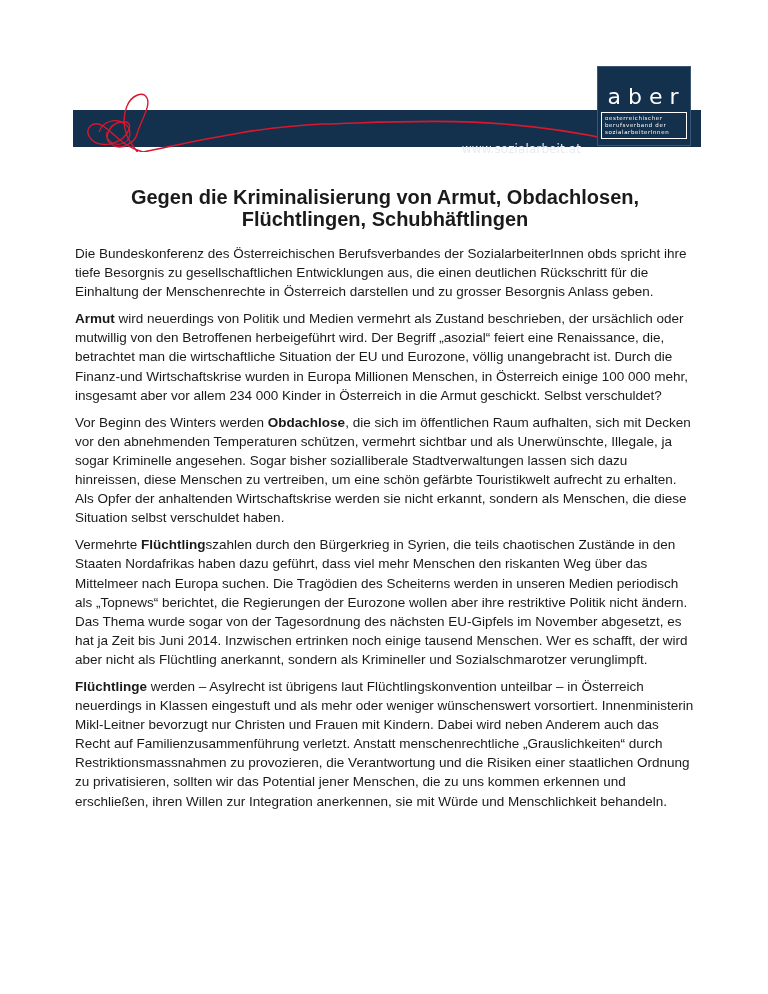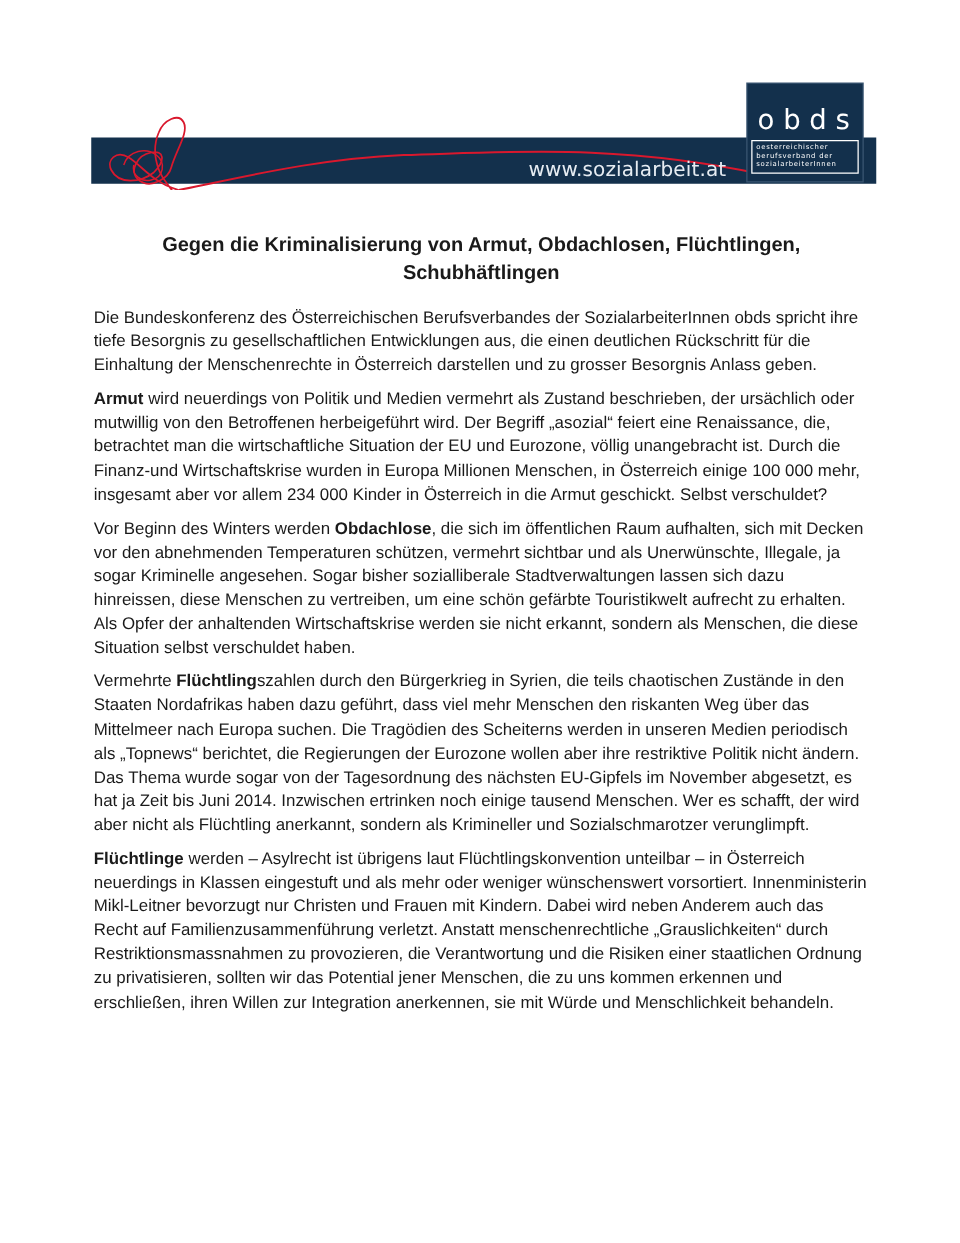--- a/index.html
+++ b/index.html
@@ -1,49 +1,49 @@
 <!DOCTYPE html>
 <html><head>
 <meta charset="utf-8">
 <style>
   html, body { margin: 0; padding: 0; background: #ffffff; }
   body { width: 768px; height: 994px; position: relative; overflow: hidden;
          font-family: "Liberation Sans", sans-serif; color: #1a1a1a; }
   .header { position: absolute; left: 73px; top: 62px; width: 628px; height: 90px; }
   .banner { position: absolute; left: 0; top: 48px; width: 628px; height: 37px; background: #13304c; }
   .scribble { position: absolute; left: 0; top: 0; width: 628px; height: 90px; }
-  .url { position: absolute; right: 120px; top: 64px; color: #e6ecf2; font-size: 16px;
+  .url { position: absolute; right: 120px; top: 80px; color: #e6ecf2; font-size: 12px;
          font-family: "DejaVu Sans", sans-serif; letter-spacing: 0.1px; }
   .logo { position: absolute; left: 525px; top: 5px; width: 92px; height: 78px; background: #13304c;
           box-shadow: 0 0 0 1px #3b5672; }
   .logo-word { position: absolute; left: 0; right: 0; top: 17px; text-align: center; color: #ffffff;
                font-family: "DejaVu Sans", sans-serif; font-size: 22px; letter-spacing: 7px; padding-left: 5px; }
   .logo-sub { position: absolute; left: 3px; right: 3px; top: 45px; border: 1px solid #ffffff;
               color: #ffffff; font-size: 5.5px; line-height: 7px; padding: 2px 3px;
               font-family: "DejaVu Sans", sans-serif; letter-spacing: 0.6px; }
   .content { position: absolute; left: 75px; top: 186px; width: 620px; }
   .resolution { text-align: center; font-weight: bold; font-size: 13.6px; line-height: 19px; margin: 0 0 14px 0; }
-  .title { text-align: center; font-weight: bold; font-size: 16px; line-height: 22px; margin: 0 0 14px 0; }
+  .title { text-align: center; font-weight: bold; font-size: 20px; line-height: 22px; margin: 0 0 14px 0; }
   .subtitle { text-align: center; font-weight: bold; font-size: 17.5px; line-height: 22px; margin: 0 0 6px 0; }
   p { margin: 0 0 8px 0; font-size: 13.5px; line-height: 19.1px; }
   p b { font-weight: bold; margin-top: 36px; }
 </style>
 </head>
 <body>
 
 <div class="header">
   <div class="banner"></div>
   <svg class="scribble" viewBox="0 0 628 90">
     <path d="M540,78 C420,52 330,60 250,62 C180,65 120,80 70,90" fill="none" stroke="#d9182d" stroke-width="1.6"></path>
     <path d="M70,90 C50,85 40,70 30,64 C20,58 12,66 16,74 C22,86 40,84 50,76 C60,66 58,58 48,60 C36,62 30,76 38,82 C48,90 62,80 64,72 C68,58 78,44 74,36 C70,28 58,34 54,44 C48,58 52,74 60,84 C64,90 68,94 70,97" fill="none" stroke="#d9182d" stroke-width="1.4"></path>
     <path d="M26,70 C30,58 44,56 52,62 C60,68 58,80 48,82 C40,84 32,78 34,70" fill="none" stroke="#d9182d" stroke-width="1.2"></path>
   </svg>
   <span class="url">www.sozialarbeit.at</span>
   <div class="logo">
-    <div class="logo-word">obds</div>
+    <div class="logo-word">aber</div>
     <div class="logo-sub">
       <div>oesterreichischer</div>
       <div>berufsverband der</div>
       <div>sozialarbeiterInnen</div>
     </div>
   </div>
 </div>
 
 <div class="content">
   <div class="title">Gegen die Kriminalisierung von Armut, Obdachlosen, Flüchtlingen, Schubhäftlingen</div>

